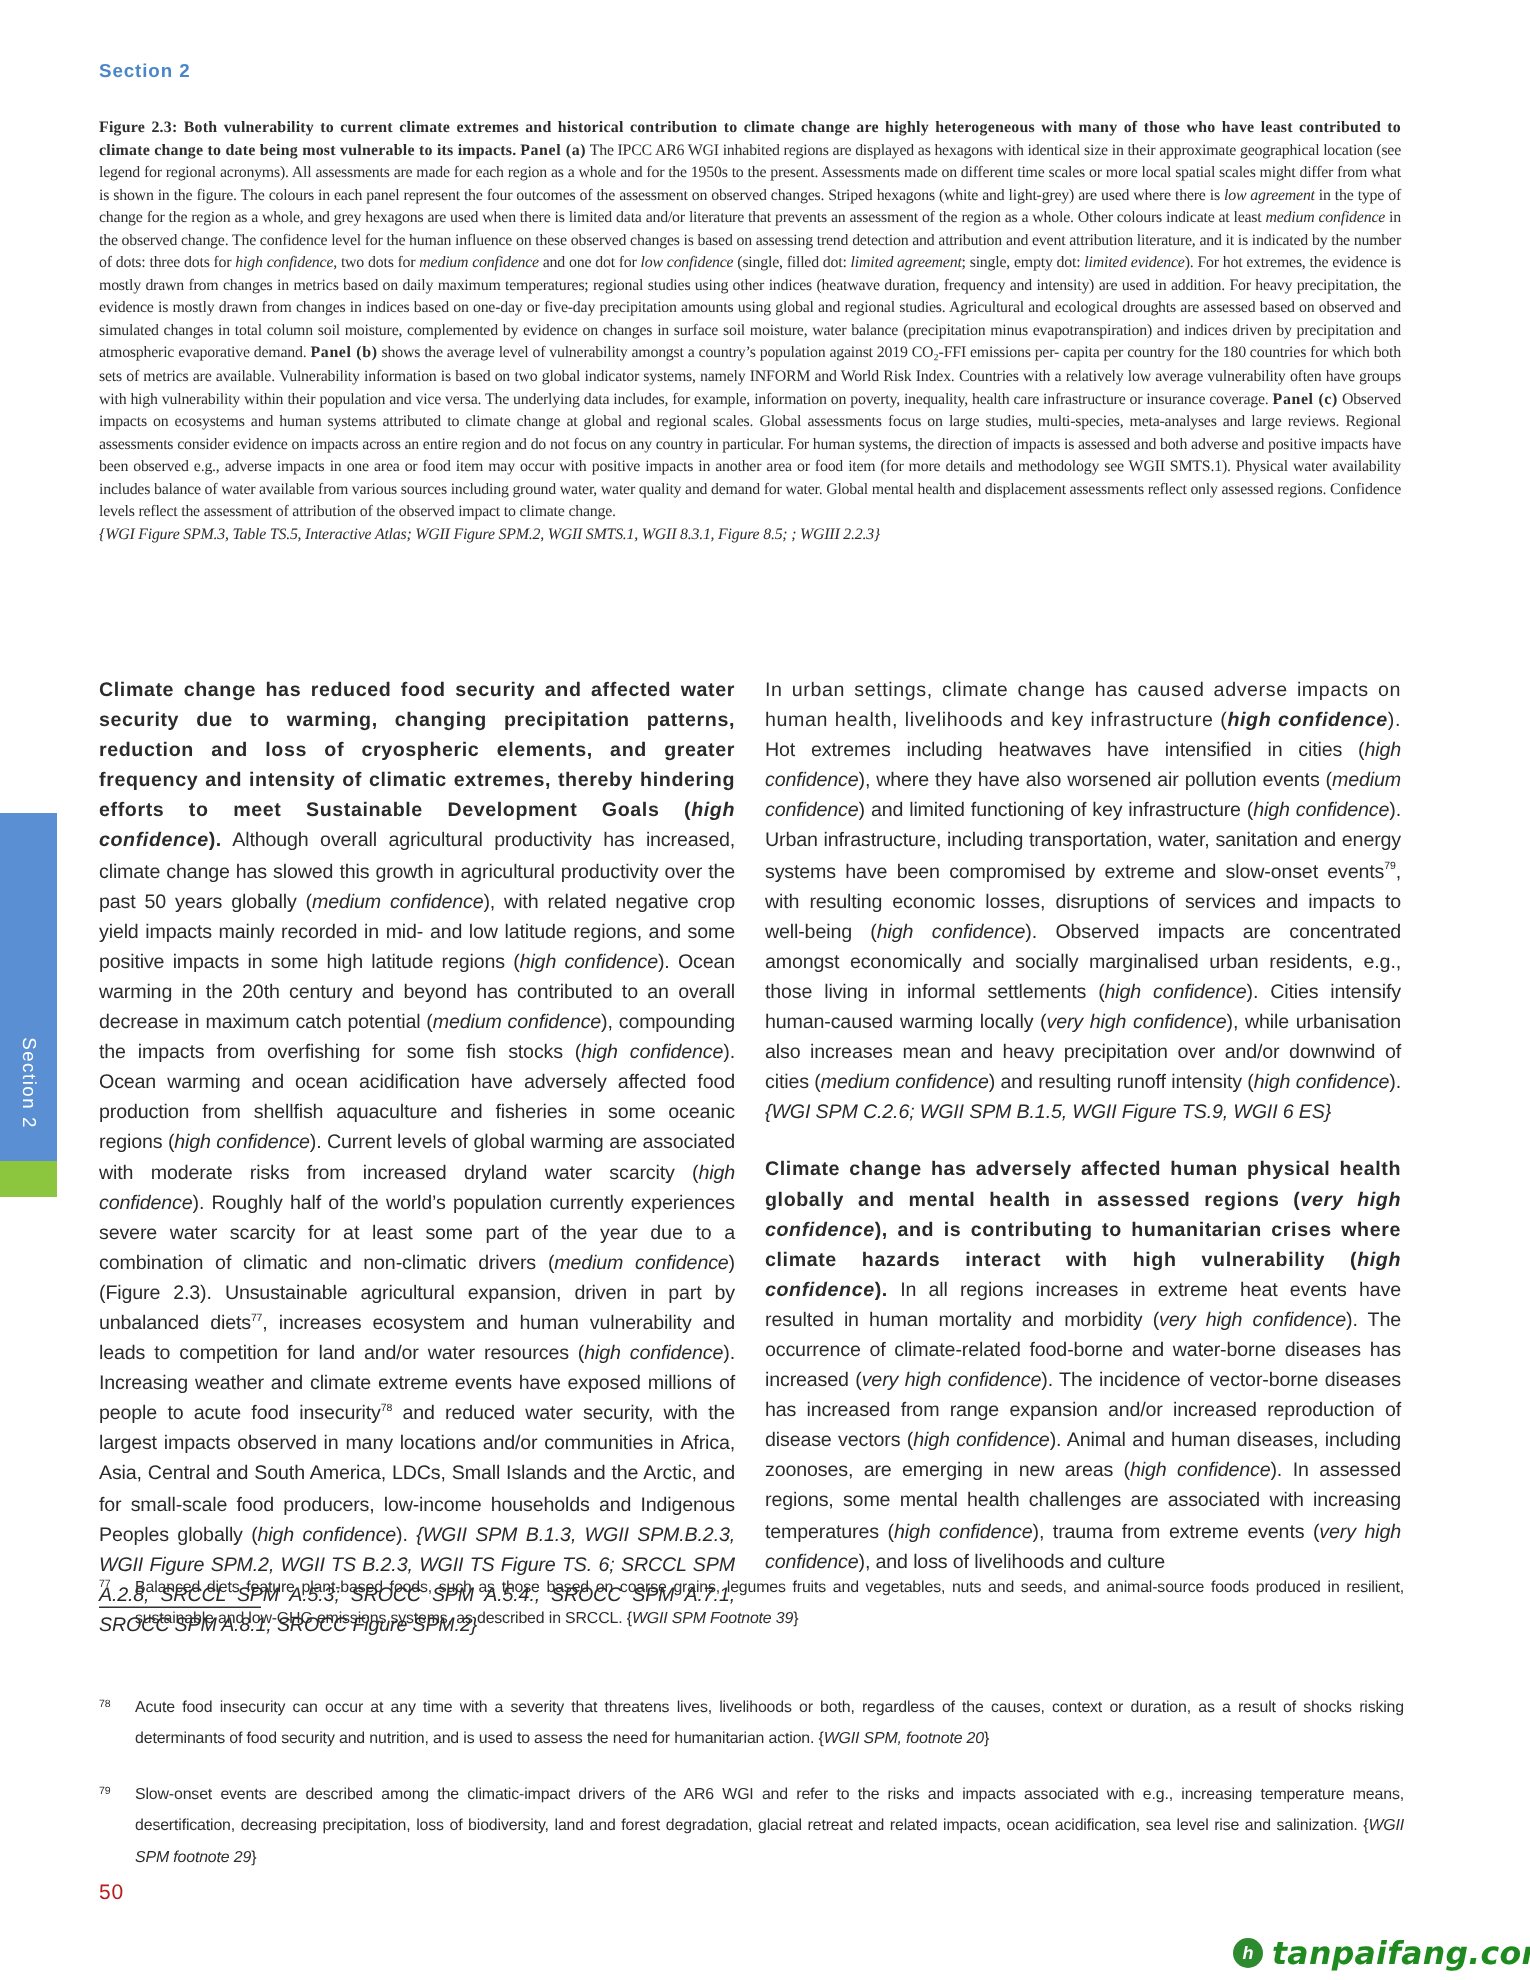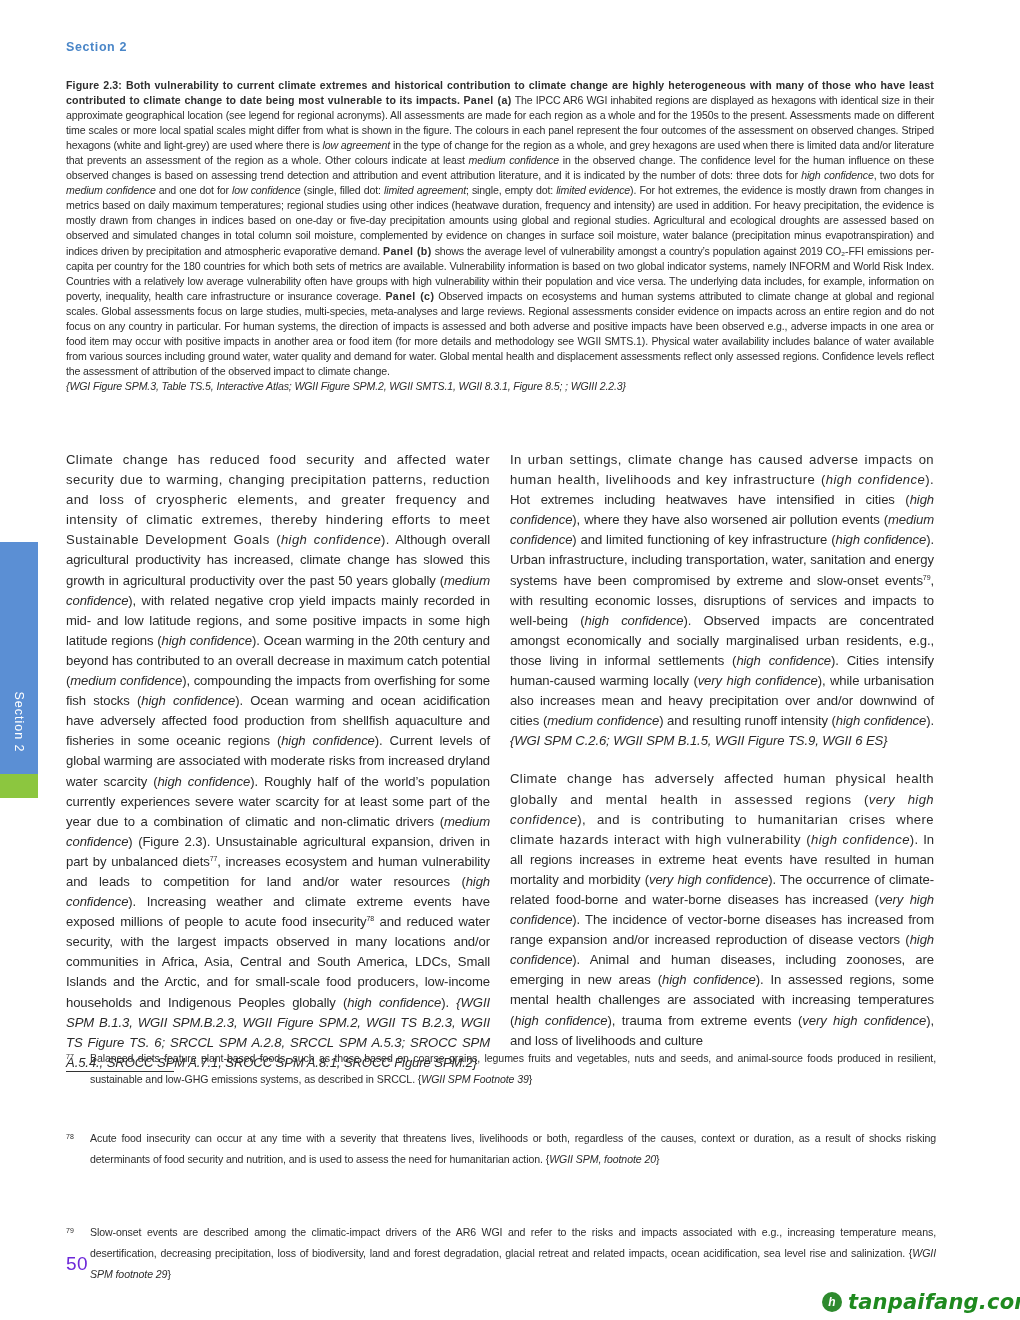--- a/index.html
+++ b/index.html
@@ -9,34 +9,35 @@
     font-family: "Liberation Sans", sans-serif;
   }
   .section-header {
     position: absolute; left: 66px; top: 40px;
     font-size: 12.5px; font-weight: bold; color: #4a86c8; letter-spacing: 0.6px;
   }
   .caption {
     position: absolute; left: 66px; top: 78px; width: 868px;
     font-size: 10.6px; line-height: 15.05px; text-align: justify; color: #2e2e2e;
     letter-spacing: -0.15px;
+    font-family: Liberation Serif, serif;
   }
   .caption .cap-title { font-weight: bold; letter-spacing: 0.15px; }
   .caption .panel { font-weight: bold; letter-spacing: 0.4px; }
   .caption i { font-style: italic; }
   .col {
     position: absolute; top: 450px; width: 424px;
     font-size: 13.1px; line-height: 20.1px; text-align: justify; color: #2b2b2b;
     letter-spacing: -0.1px;
   }
   .col-left { left: 66px; }
   .col-right { left: 510px; }
   .col p { margin: 0 0 18px 0; }
   .col .lead { letter-spacing: 0.4px; }
-  .col .lead b { font-weight: normal; }
+  .col .lead b { font-weight: bold; }
   .col i { font-style: italic; }
   .col sup, .fn-text sup { font-size: 7px; line-height: 0; vertical-align: super; }
   .side-tab {
     position: absolute; left: 0; top: 542px; width: 38px; height: 232px;
     background: #5b8fd4;
   }
   .side-tab-green {
     position: absolute; left: 0; top: 774px; width: 38px; height: 24px;
     background: #8cc63f;
   }
@@ -47,23 +48,23 @@
   }
   .fn-rule {
     position: absolute; left: 66px; top: 1071px; width: 108px; height: 1px; background: #333;
   }
   .footnote { position: absolute; left: 66px; width: 870px; font-size: 10.6px; line-height: 21px; color: #2e2e2e; }
   .footnote .fn-num { position: absolute; left: 0; top: -2px; font-size: 7px; }
   .footnote .fn-text { margin-left: 24px; display: block; text-align: justify; letter-spacing: -0.1px; }
   .footnote i { font-style: italic; }
   .fn-77 { top: 1048px; }
   .fn-78 { top: 1128px; }
-  .fn-79 { top: 1186px; margin-top: 36px; }
+  .fn-79 { top: 1186px; }
   .page-number {
-    position: absolute; left: 66px; top: 1253px; font-size: 19px; color: #6d28d9; letter-spacing: 0.5px;
+    position: absolute; left: 66px; top: 1253px; font-size: 14px; color: #b91c1c; letter-spacing: 0.5px;
   }
   .watermark {
     position: absolute; left: 822px; top: 1290px; display: flex; align-items: center; gap: 6px;
   }
   .watermark-logo {
     width: 20px; height: 20px; border-radius: 50%; background: #2e8a2e;
     display: flex; align-items: center; justify-content: center;
     color: #fff; font-size: 12px; font-weight: bold; font-style: italic;
   }
   .watermark-text {

